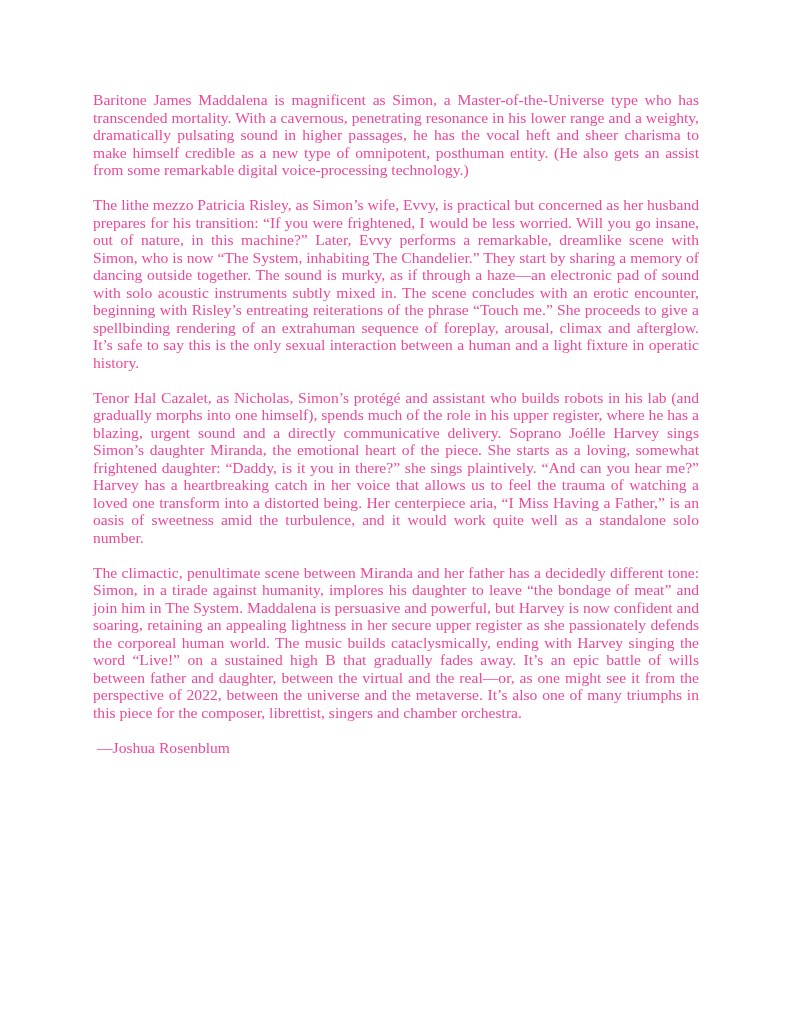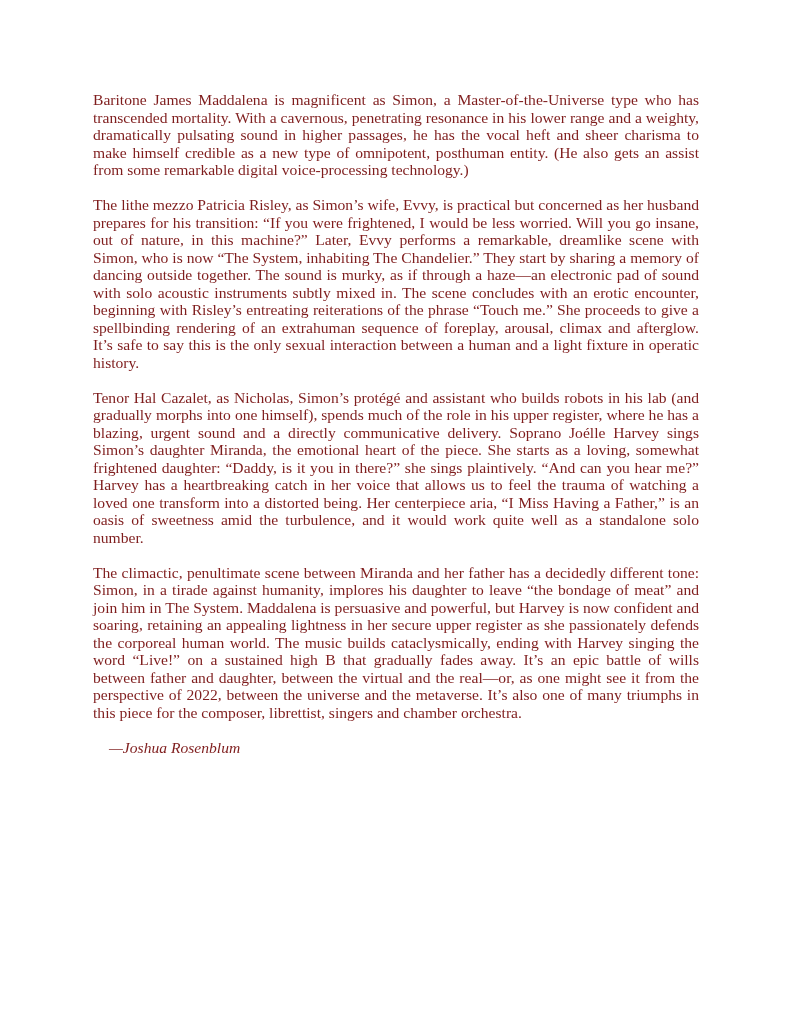--- a/index.html
+++ b/index.html
@@ -14,34 +14,33 @@
     overflow: hidden;
   }
   .page {
     position: absolute;
     left: 93px;
     top: 91px;
     width: 606px;
     font-family: "Liberation Serif", "DejaVu Serif", serif;
     font-size: 15.6px;
     line-height: 17.5px;
-    color: #7f1d1d;
+    color: #ec4899;
   }
   .para {
     margin: 0 0 17.5px 0;
     text-align: justify;
     text-justify: inter-word;
     hyphens: none;
   }
   .para.last-left {
     text-align-last: left;
   }
   .signature {
-    margin: 16px;
-    font-style: italic;
+    margin: 4px;
     text-align: left;
   }
 </style>
 </head>
 <body>
 
 <div class="page">
   <p class="para last-left">Baritone James Maddalena is magnificent as Simon, a Master-of-the-Universe type who has transcended mortality. With a cavernous, penetrating resonance in his lower range and a weighty, dramatically pulsating sound in higher passages, he has the vocal heft and sheer charisma to make himself credible as a new type of omnipotent, posthuman entity. (He also gets an assist from some remarkable digital voice-processing technology.)</p>
   <p class="para last-left">The lithe mezzo Patricia Risley, as Simon’s wife, Evvy, is practical but concerned as her husband prepares for his transition: “If you were frightened, I would be less worried. Will you go insane, out of nature, in this machine?” Later, Evvy performs a remarkable, dreamlike scene with Simon, who is now “The System, inhabiting The Chandelier.” They start by sharing a memory of dancing outside together. The sound is murky, as if through a haze—an electronic pad of sound with solo acoustic instruments subtly mixed in. The scene concludes with an erotic encounter, beginning with Risley’s entreating reiterations of the phrase “Touch me.” She proceeds to give a spellbinding rendering of an extrahuman sequence of foreplay, arousal, climax and afterglow. It’s safe to say this is the only sexual interaction between a human and a light fixture in operatic history.</p>
   <p class="para last-left">Tenor Hal Cazalet, as Nicholas, Simon’s protégé and assistant who builds robots in his lab (and gradually morphs into one himself), spends much of the role in his upper register, where he has a blazing, urgent sound and a directly communicative delivery. Soprano Joélle Harvey sings Simon’s daughter Miranda, the emotional heart of the piece. She starts as a loving, somewhat frightened daughter: “Daddy, is it you in there?” she sings plaintively. “And can you hear me?” Harvey has a heartbreaking catch in her voice that allows us to feel the trauma of watching a loved one transform into a distorted being. Her centerpiece aria, “I Miss Having a Father,” is an oasis of sweetness amid the turbulence, and it would work quite well as a standalone solo number.</p>

